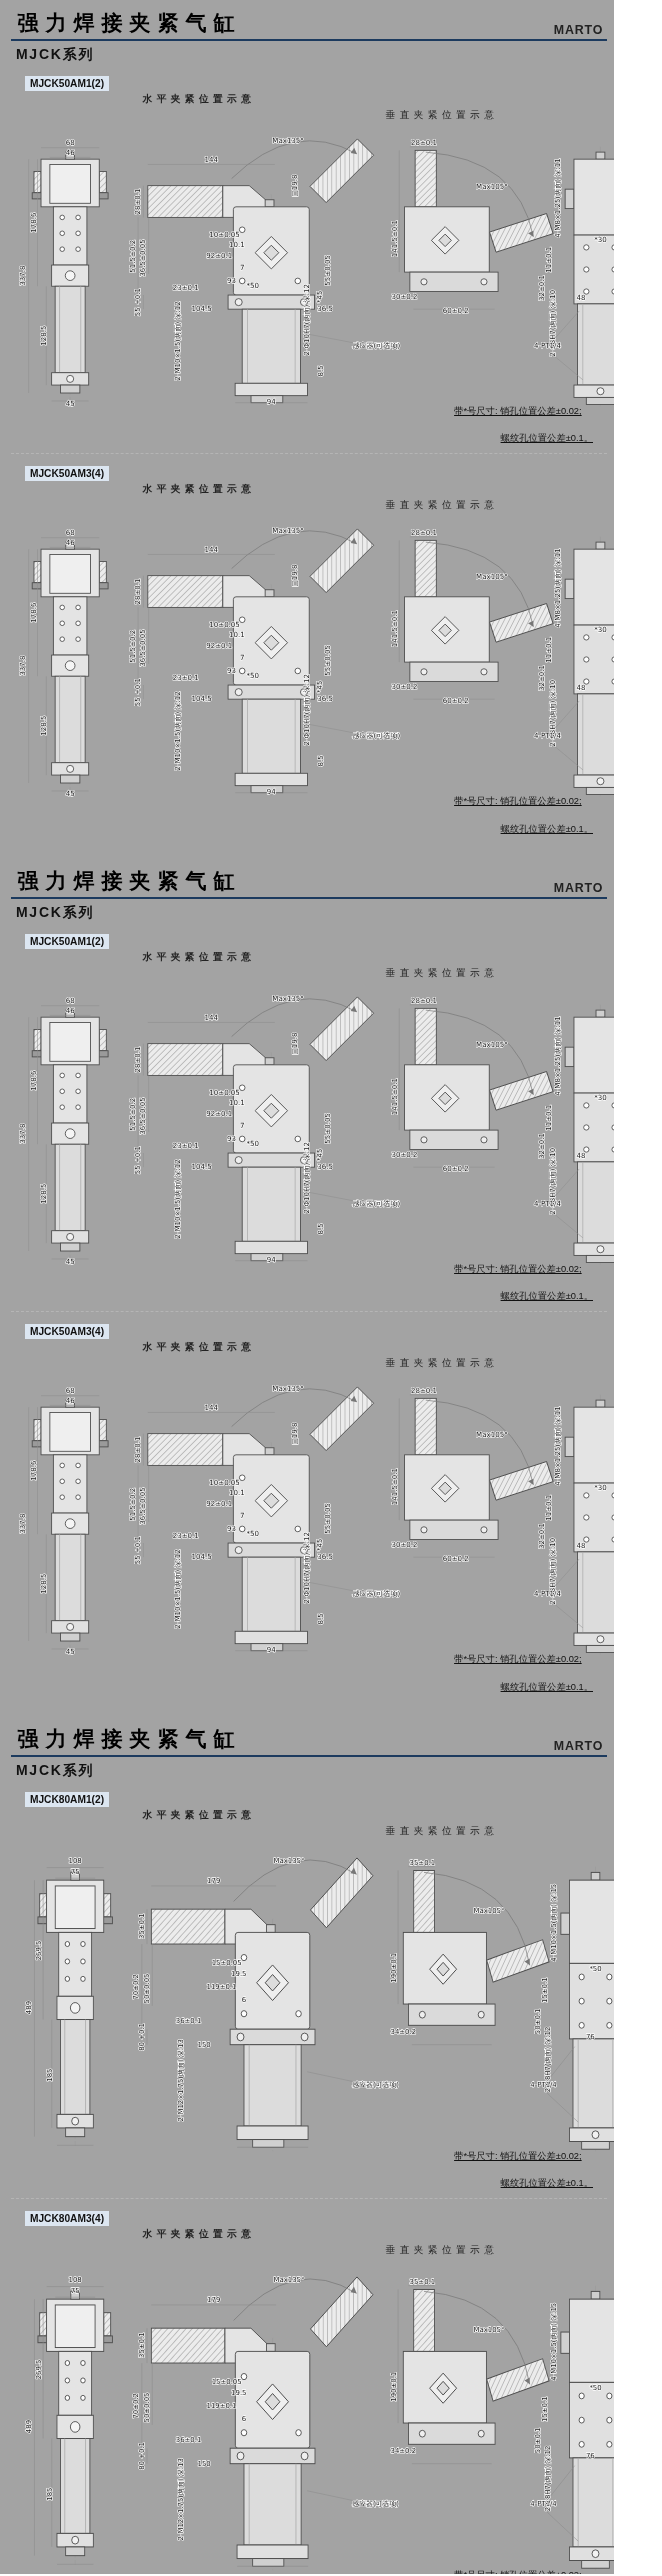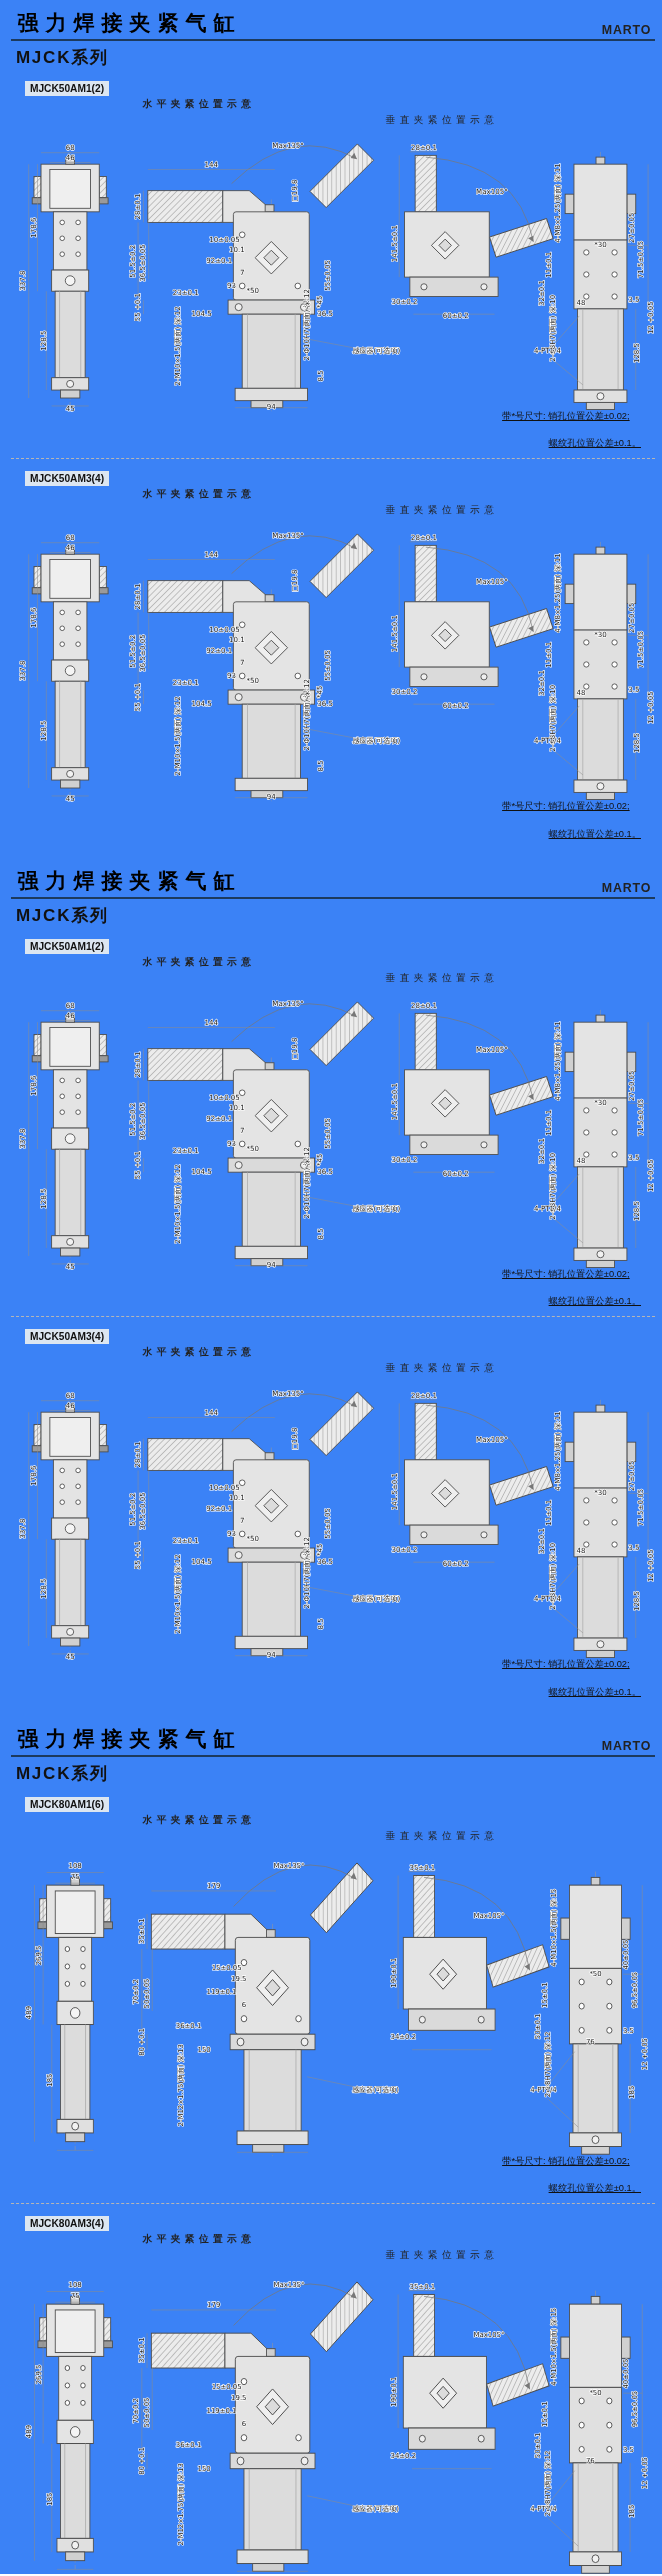--- a/index.html
+++ b/index.html
@@ -1,21 +1,21 @@
 <!DOCTYPE html>
 <html style="font-size:14px"><head>
 <meta charset="utf-8">
 <style>
   html,body{margin:0;padding:0;background:#ffffff;}
   body{width:662px;font-family:"Liberation Sans","DejaVu Sans",sans-serif;color:#111;}
-  .page{width:662px;height:858px;box-sizing:border-box;padding:8.8px 7px 0 10.6px;overflow:hidden;position:relative;background:#3b82f6;}
+  .page{width:614px;height:858px;box-sizing:border-box;padding:8.8px 7px 0 10.6px;overflow:hidden;position:relative;background:#a3a3a3;}
   .hdr{display:flex;justify-content:space-between;align-items:flex-end;border-bottom:2.6px solid #1c3a5e;padding:0 1.8px 2.6px 7px;}
   .hdr-title{font-size:21px;font-weight:bold;letter-spacing:7px;color:#000;}
   .hdr-brand{font-size:12.4px;font-weight:600;letter-spacing:0.9px;color:#222;padding-right:1.8px;}
-  .series{font-size:17px;font-weight:bold;margin:4.4px 0 0 5.3px;letter-spacing:1.8px;}
+  .series{font-size:14px;font-weight:bold;margin:4.4px 0 0 5.3px;letter-spacing:1.8px;}
   .model{display:inline-block;background:#dce6f1;font-size:10.2px;font-weight:bold;padding:1.8px 5.3px;margin:12.4px 0 1.8px 14px;color:#111;}
   .caps{position:relative;height:13.2px;font-size:9.7px;letter-spacing:4.4px;color:#222;}
   .cap-h{position:absolute;left:132px;top:0;font-weight:bold;}
   .cap-v{position:absolute;left:375px;top:16px;}
   svg.drawing{display:block;margin-top:1.8px;}
   .dim{font-size:8px;fill:#1a1a1a;font-family:"DejaVu Sans",sans-serif;paint-order:stroke fill;stroke:#ffffff;stroke-width:1.4px;}
   .note{font-size:9.3px;line-height:1.55;color:#111;width:-moz-max-content;width:max-content;margin:-3.5px 14px 0 auto;text-decoration:underline;}
   .note .l2{padding-left:5em;margin-top:13px;}
   .divider{border-top:0.9px dashed #b5b5b5;margin:7px 0 0 0;}
   .outline{stroke:#4d4d4d;stroke-width:1;}
@@ -414,21 +414,21 @@
 </div>
 
 <div class="page">
   <div class="hdr">
     <span class="hdr-title">强力焊接夹紧气缸</span>
     <span class="hdr-brand">MARTO</span>
   </div>
   <div class="series">MJCK系列</div>
 
   <div>
-    <div class="model">MJCK80AM1(6)</div>
+    <div class="model">MJCK80AM1(2)</div>
     <div class="caps">
       <span class="cap-h">水平夹紧位置示意</span>
       <span class="cap-v">垂直夹紧位置示意</span>
     </div>
     <svg class="drawing" width="653" height="329" viewBox="0 0 740 380">
       <use href="#drawbase" transform="scale(1,1.118)"></use>
       <g>
           <text x="67" y="45" class="dim" text-anchor="middle">108</text>
           <text x="67" y="58" class="dim" text-anchor="middle">75</text>
           <text x="16" y="212" transform="rotate(-90 16 212)" class="dim" text-anchor="middle">489</text>

